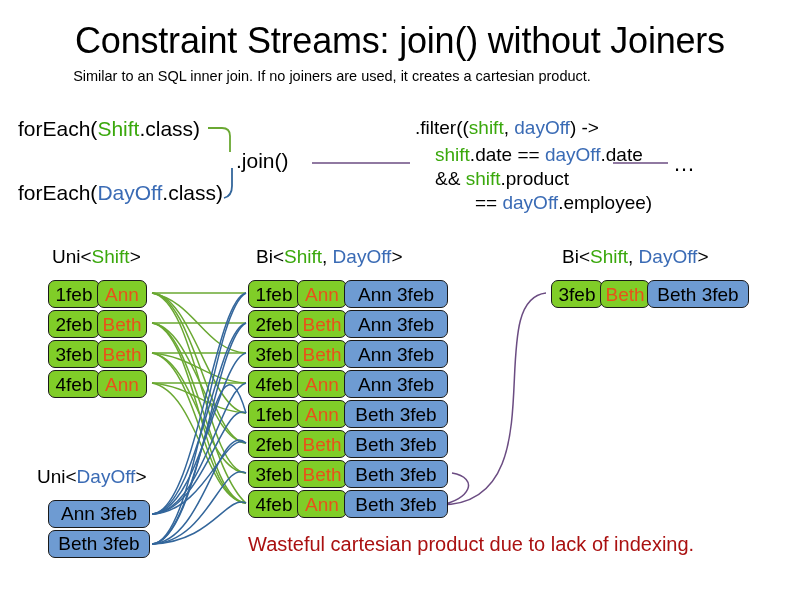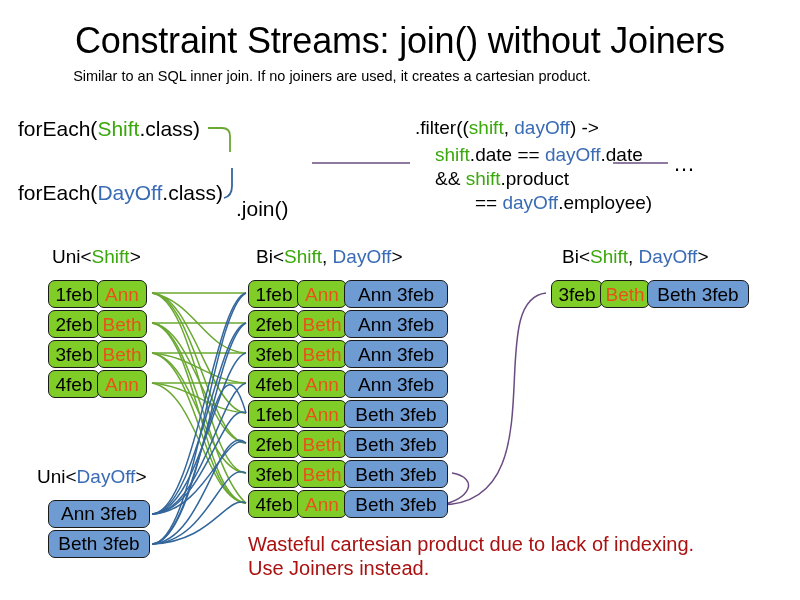--- a/index.html
+++ b/index.html
@@ -19,21 +19,21 @@
     font-size:14.5px;
   }
 
   .code{position:absolute;font-size:21px;white-space:nowrap;}
   .grn{color:#3aa80c;}
   .blu{color:#3a6bb5;}
   .blk{color:#000;}
 
   .fe1{left:18px;top:117px;}
   .fe2{left:18px;top:181px;}
-  .joinlbl{left:236px;top:149px;margin-top:48px;}
+  .joinlbl{left:236px;top:149px;}
   .dots{left:673px;top:151px;font-size:22px;}
 
   .filter{position:absolute;left:415px;top:117px;font-size:19px;white-space:nowrap;}
   .fl2{position:absolute;left:435px;top:144px;font-size:19px;white-space:nowrap;text-align:right;}
   .fl3{position:absolute;left:435px;top:168px;font-size:19px;white-space:nowrap;}
   .fl4{position:absolute;left:475px;top:192px;font-size:19px;white-space:nowrap;}
 
   .streamlabel{position:absolute;font-size:19px;white-space:nowrap;}
   .lbl-uni-shift{left:52px;top:246px;}
   .lbl-bi-mid{left:256px;top:246px;}
@@ -214,15 +214,14 @@
   <div id="off-rows">
       <div class="row offrow" style="top: 500px;">
         <div class="offbox">Ann 3feb</div>
       </div>
       <div class="row offrow" style="top: 530px;">
         <div class="offbox">Beth 3feb</div>
       </div>
     </div>
 
   <div class="warn warn1">Wasteful cartesian product due to lack of indexing.</div>
-  <div class="warn warn2">Use Joiners instead.</div>
 
 </div>
 
 </body></html>

